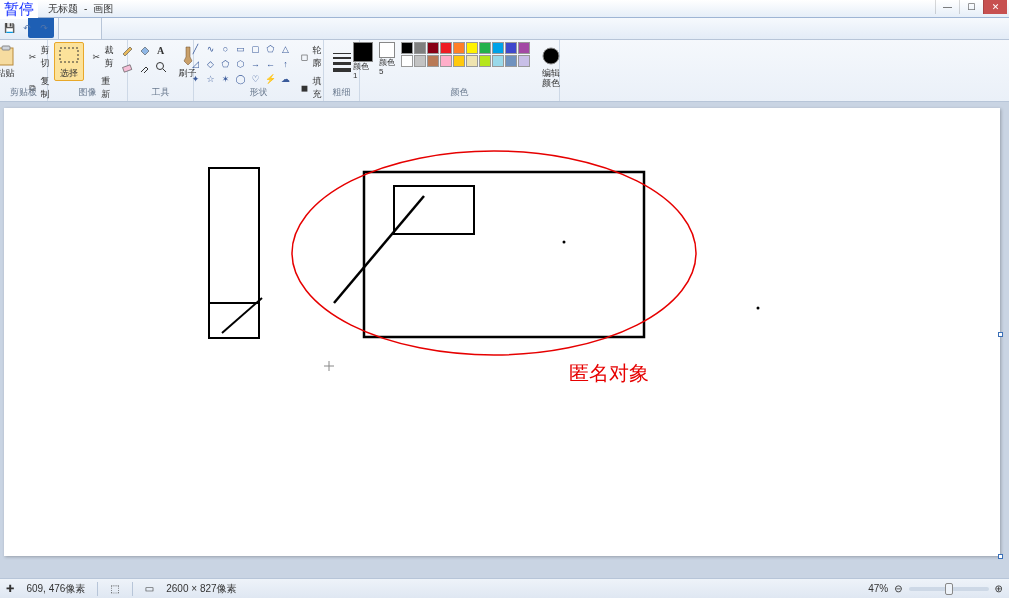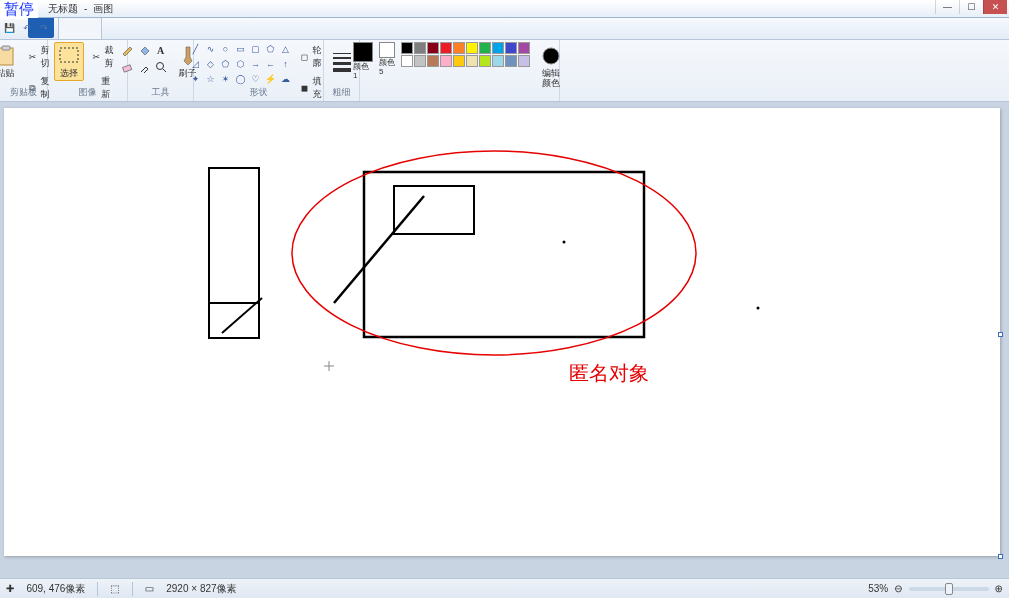--- a/index.html
+++ b/index.html
@@ -290,20 +290,21 @@
       <div class="big-btn">
         <div class="ic">
             <svg width="20" height="20">
               <circle cx="10" cy="10" r="8" fill="conic-gradient(red,yellow,lime,cyan,blue,magenta,red)"></circle>
               <circle cx="10" cy="10" r="8" fill="none" stroke="#888"></circle>
             </svg>
           </div>
         <div class="lbl">编辑颜色</div>
       </div>
     </div>
+    <div class="group-label">颜色</div>
   </div>
 
 </div>
 
 <div class="workspace">
   <div class="canvas-wrap">
     <svg viewBox="0 0 996 448">
 
       <rect x="205" y="60" width="50" height="170" fill="none" stroke="#000" stroke-width="2"></rect>
       <line x1="205" y1="195" x2="255" y2="195" stroke="#000" stroke-width="2"></line>
@@ -331,22 +332,22 @@
   </div>
 </div>
 
 <div class="statusbar">
   <span>✚</span>
   <span>609, 476像素</span>
   <span class="status-sep"></span>
   <span>⬚</span>
   <span class="status-sep"></span>
   <span>▭</span>
-  <span>2920 × 827像素</span>
+  <span>2600 × 827像素</span>
   <div class="status-right">
-    <span>53%</span>
+    <span>47%</span>
     <span style="cursor:pointer">⊖</span>
     <div class="zoom-slider">
         <div class="zoom-thumb"></div>
       </div>
     <span style="cursor:pointer">⊕</span>
   </div>
 </div>
 
 </body></html>

